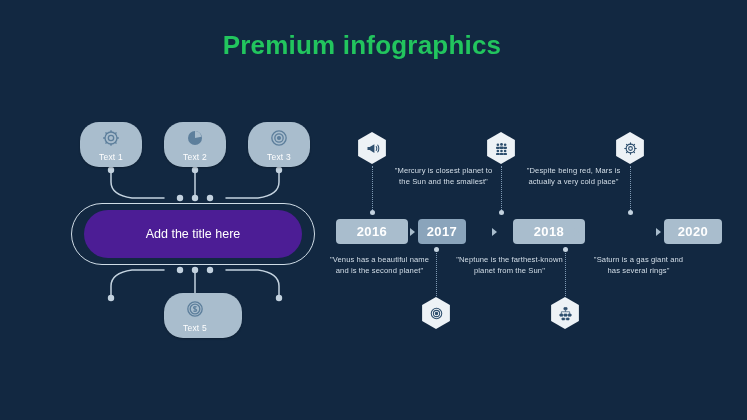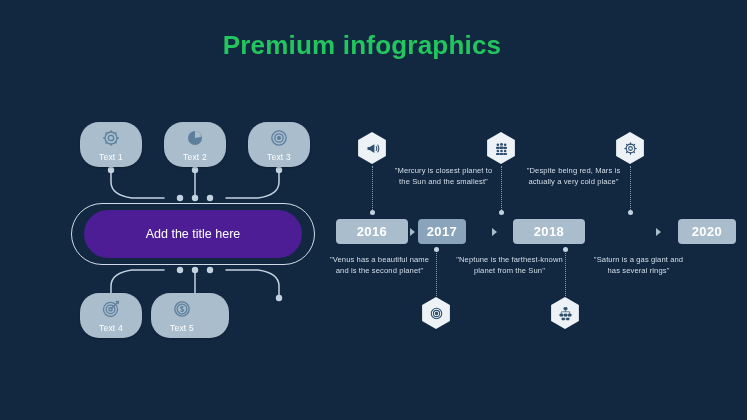--- a/index.html
+++ b/index.html
@@ -64,21 +64,21 @@
     width: 62px;
     text-align: center;
     color: #ffffff;
     font-size: 8.5px;
     letter-spacing: 0.2px;
   }
   .card.c1 { left: 20px;  top: 12px; }
   .card.c2 { left: 104px; top: 12px; }
   .card.c3 { left: 188px; top: 12px; }
   .card.c4 { left: 20px;  top: 183px; }
-  .card.c5 { left: 91px; top: 183px; padding-left: 16px; }
+  .card.c5 { left: 104px; top: 183px; padding-left: 16px; }
   .card.c6 { left: 188px; top: 183px; }
 
   .center-ring {
     position: absolute;
     left: 11px;
     top: 93px;
     width: 244px;
     height: 62px;
     border: 1.6px solid #cfdce6;
     border-radius: 31px;
@@ -252,32 +252,20 @@
       <span class="card-icon">
         <svg width="20" height="20" viewBox="0 0 24 24" fill="none" stroke="#5d7f9c" stroke-width="1.6">
           <circle cx="12" cy="12" r="8.6"></circle>
           <circle cx="12" cy="12" r="5"></circle>
           <circle cx="12" cy="12" r="1.7" fill="#5d7f9c"></circle>
         </svg>
       </span>
       <span class="card-label">Text 3</span>
     </div>
 
-    <div class="card c4">
-      <span class="card-icon">
-        <svg width="20" height="20" viewBox="0 0 24 24" fill="none" stroke="#5d7f9c" stroke-width="1.5">
-          <circle cx="11.4" cy="12.4" r="8.4"></circle>
-          <circle cx="11.4" cy="12.4" r="5.2"></circle>
-          <circle cx="11.4" cy="12.4" r="2.1"></circle>
-          <path d="M11.4 12.4 L20.4 3.6" stroke-width="1.6"></path>
-          <path d="M17.6 3.2 l3.4 -0.4 -0.4 3.4" stroke-width="1.4"></path>
-        </svg>
-      </span>
-      <span class="card-label">Text 4</span>
-    </div>
 
     <div class="card c5">
       <span class="card-icon">
         <svg width="20" height="20" viewBox="0 0 24 24" fill="none" stroke="#5d7f9c" stroke-width="1.6">
           <circle cx="12" cy="12" r="8.6"></circle>
           <circle cx="12" cy="12" r="5.8"></circle>
           <path d="M12 8.4v7.2M13.9 9.8c-.5-.6-1.3-.9-2.1-.8-1 .1-1.6.7-1.6 1.5 0 .9.8 1.2 1.9 1.4 1.2.3 2 .6 2 1.6 0 .9-.8 1.5-1.9 1.5-.9 0-1.7-.3-2.2-.9" stroke-width="1.3"></path>
         </svg>
       </span>
       <span class="card-label">Text 5</span>
@@ -298,21 +286,21 @@
       </div>
       <div class="seg-arrow-shape" style="left:156px;"></div>
 
       <div class="seg" style="left:164px; width:72px; background:#a9bdcd;margin-left:13px;">
         <span class="seg-label">2018</span>
       </div>
       <div class="seg-arrow-shape" style="left:238px;"></div>
 
       <div class="seg-arrow-shape" style="left:320px;"></div>
 
-      <div class="seg" style="left:328px; width:58px; background:#a9bdcd;margin-left:14px;">
+      <div class="seg" style="left:328px; width:58px; background:#a9bdcd;">
         <span class="seg-label">2020</span>
       </div>
     </div>
 
     <div class="dotline" style="left:42px; top:56px; height:46px;"></div>
     <div class="enddot" style="left:39.5px; top:100px;"></div>
 
     <div class="dotline" style="left:171px; top:56px; height:46px;"></div>
     <div class="enddot" style="left:168.5px; top:100px;"></div>
 

